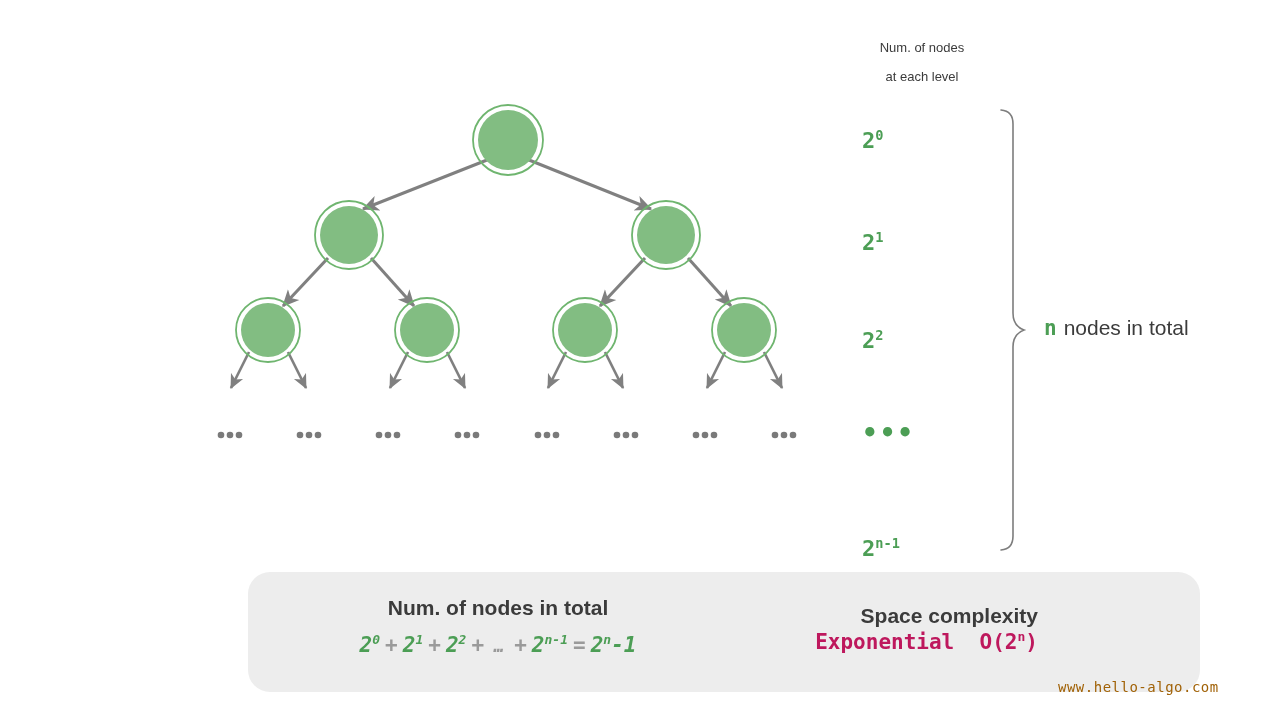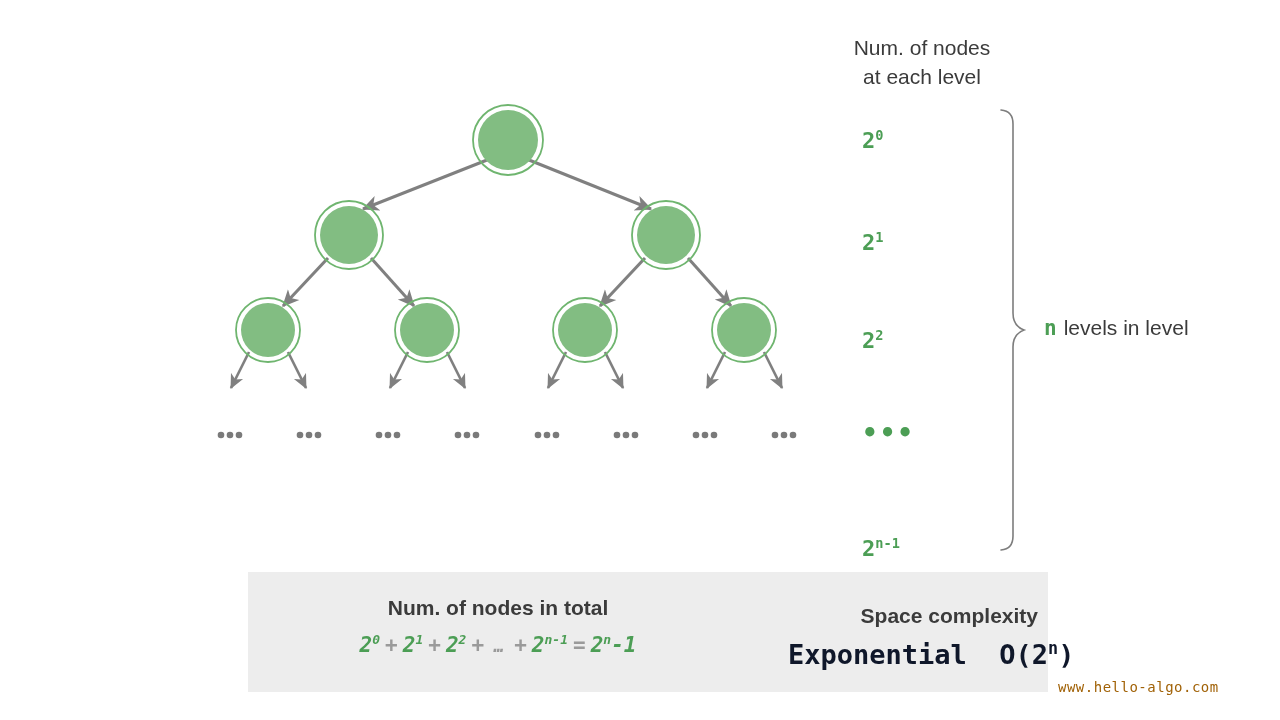--- a/index.html
+++ b/index.html
@@ -27,21 +27,21 @@
     width: 840px;
     height: 470px;
   }
   
   .col-header {
     position: absolute;
     left: 812px;
     top: 33px;
     width: 220px;
     text-align: center;
-    font-size: 21px;
+    font-size: 13px;
     line-height: 29px;
     color: #3b3b3b;
     font-weight: 400;
     white-space: pre-line;
   }
   
   .level-label {
     position: absolute;
     width: 120px;
     text-align: left;
@@ -83,24 +83,24 @@
     font-weight: bold;
     color: #4c9e55;
     font-size: 21px;
     margin-right: 7px;
   }
   
   #summary {
     position: absolute;
     left: 248px;
     top: 572px;
-    width: 800px;
+    width: 952px;
     height: 120px;
     background: #ededed;
-    border-radius: 0;
+    border-radius: 22px;
   }
   .sum-left {
     position: absolute;
     left: 0px;
     top: 0px;
     width: 500px;
     text-align: center;
   }
   .sum-right {
     position: absolute;
@@ -131,25 +131,25 @@
   }
   .sum-formula .op {
     color: #9a9a9a;
     font-weight: bold;
     margin: 0 5px;
   }
   .sum-formula .op.small {
     font-size: 0.8em;
   }
   .sum-result {
-    margin-top: 11px;
-    font-family: "DejaVu Sans Mono", "Liberation Mono", monospace;
-    font-size: 27px;
-    font-weight: bold;
-    color: #0f172a;
+    margin-top: 2px;
+    font-family: "DejaVu Sans Mono", "Liberation Mono", monospace;
+    font-size: 21px;
+    font-weight: bold;
+    color: #be185d;
     white-space: nowrap;
   }
   .sum-result sup {
     font-size: 0.62em;
     vertical-align: super;
     line-height: 0;
   }
   
   .watermark {
     position: absolute;
@@ -282,21 +282,21 @@
   <div class="level-label dots" style="top:418px">•••</div>
   <div class="level-label" style="top:536px">
     <span>2</span><sup>n-1</sup>
   </div>
 
   <svg id="brace-svg" viewBox="0 0 40 450">
     <path d="M 6 2 Q 18 3 18 16 L 18 205 Q 18 218 29 222 Q 18 226 18 239 L 18 428 Q 18 441 6 442" fill="none" stroke="#7d7d7d" stroke-width="1.6" stroke-linecap="round"></path>
   </svg>
 
   <div class="levels-total">
-    <span class="var-n">n</span><span>levels in level</span>
+    <span class="var-n">n</span><span>nodes in total</span>
   </div>
 
   <div id="summary">
     <div class="sum-left">
       <div class="sum-title">Num. of nodes in total</div>
       <div class="sum-formula">
         <span>2</span><sup>0</sup><span class="op">+</span><span>2</span><sup>1</sup><span class="op">+</span><span>2</span><sup>2</sup><span class="op">+</span><span class="op small">…</span><span class="op">+</span><span>2</span><sup>n-1</sup><span class="op">=</span><span>2</span><sup>n</sup><span>-1</span>
       </div>
     </div>
 

